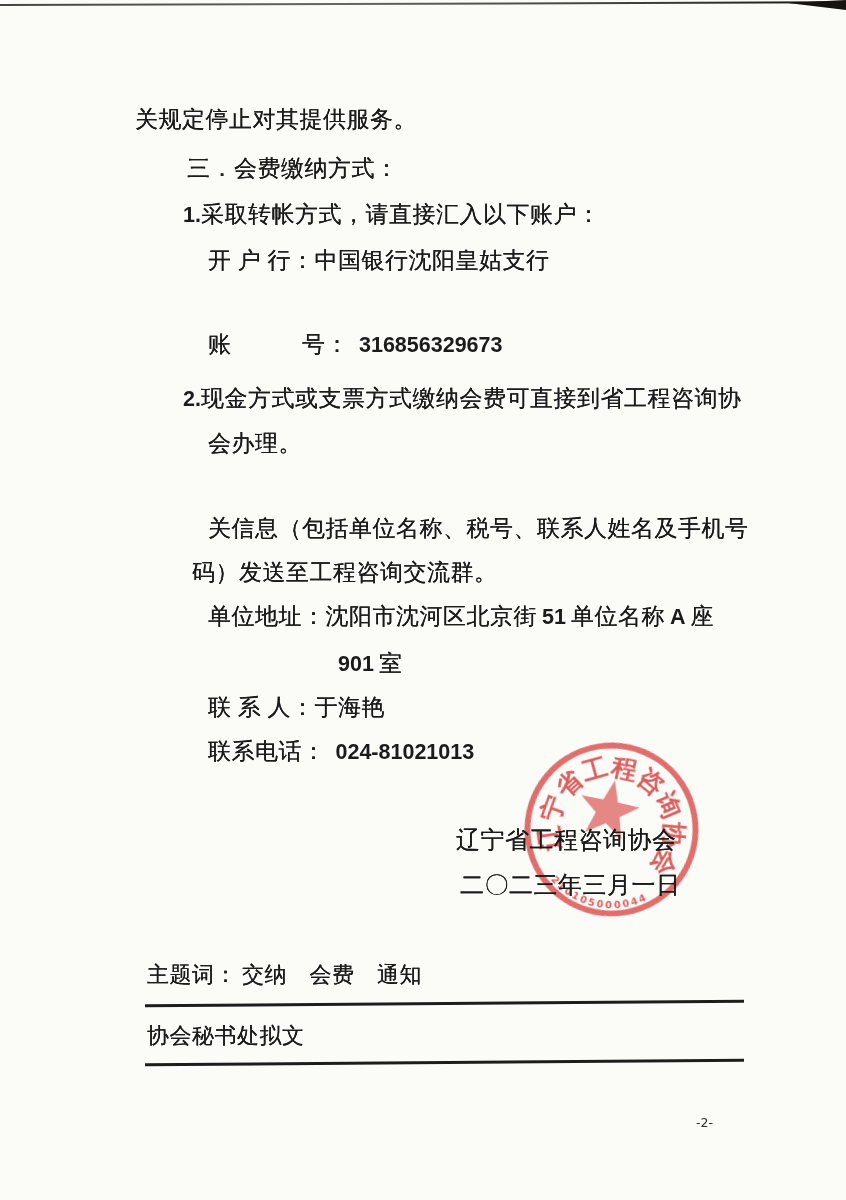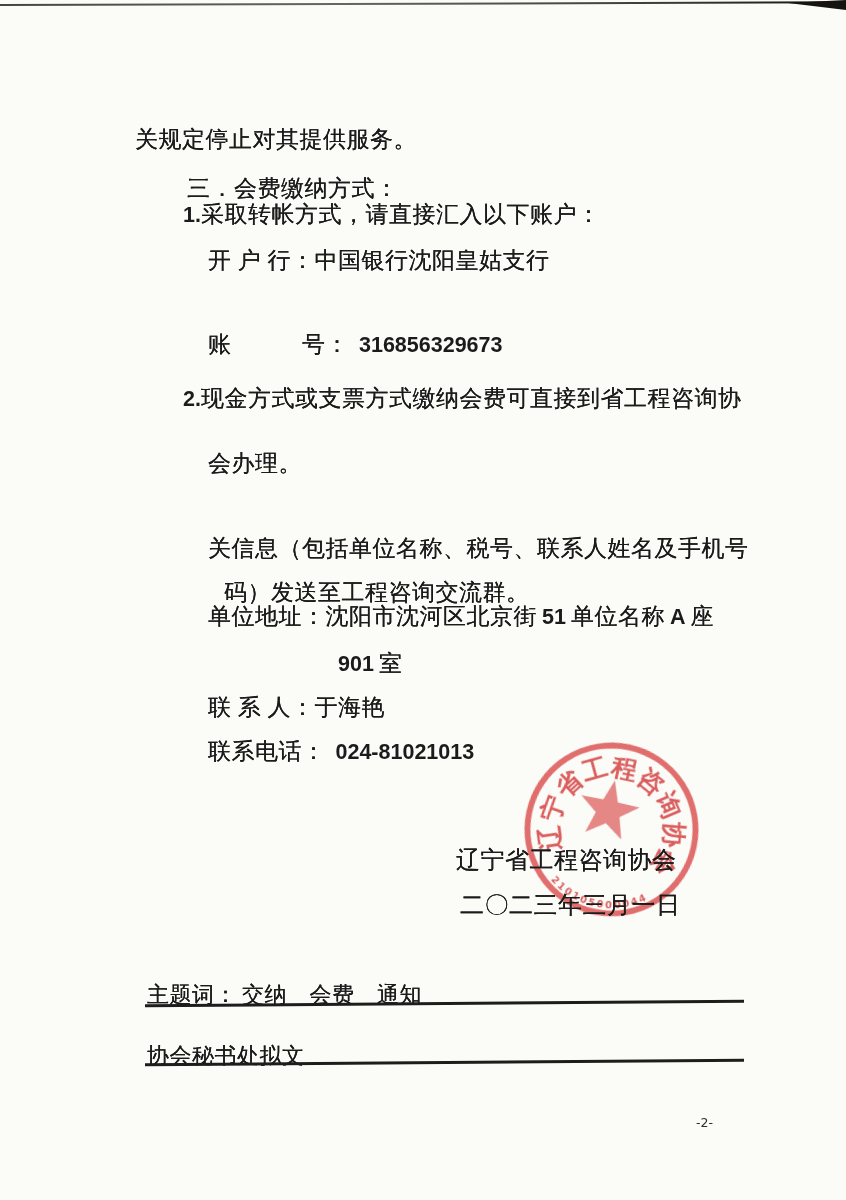--- a/index.html
+++ b/index.html
@@ -13,21 +13,21 @@
     position:absolute;left:0;top:4px;width:100%;height:1.6px;
     background:linear-gradient(90deg,#444 0%,#666 40%,#3a3a38 80%,#111 100%);
     transform:rotate(-0.18deg);transform-origin:left center;
   }
   .scan-corner-wedge{
     position:absolute;right:0;top:0;width:58px;height:10px;background:#161410;
     clip-path:polygon(0 30%,100% 0,100% 100%);
   }
   
   .l{position:absolute;font-size:23px;letter-spacing:.5px;line-height:1.2;white-space:nowrap;}
-  .zh{text-shadow:0 0 .6px #1b1b1b;margin-top:20px;}
+  .zh{text-shadow:0 0 .6px #1b1b1b;}
   .n{
     font-family:"Liberation Sans","DejaVu Sans",sans-serif;
     font-weight:700;font-size:21.5px;letter-spacing:0;text-shadow:none;
   }
   .gap{margin:0 5px;}
   .val-gap{margin-left:10px;}
   .sig{font-size:24px;}
   
   .f{font-size:22px;}
   .rule{position:absolute;left:145px;width:599px;height:2.6px;background:#1d1d1d;
@@ -58,21 +58,21 @@
 
   <div class="l" style="left:208px;top:247px;"><span class="zh">开 户 行：</span><span class="zh">中国银行沈阳皇姑支行</span></div>
 
 
   <div class="l" style="left:208px;top:331px;"><span class="zh">账　　　号：</span><span class="n val-gap">316856329673</span></div>
 
   <div class="l" style="left:183px;top:385px;"><span class="n">2.</span><span class="zh">现金方式或支票方式缴纳会费可直接到省工程咨询协</span></div>
   <div class="l zh" style="left:208px;top:430px;">会办理。</div>
 
   <div class="l zh" style="left:208px;top:515px;">关信息（包括单位名称、税号、联系人姓名及手机号</div>
-  <div class="l zh" style="left:224px;top:559px;">码）发送至工程咨询交流群。</div>
+  <div class="l zh" style="left:192px;top:559px;">码）发送至工程咨询交流群。</div>
 
   <div class="l" style="left:208px;top:603px;"><span class="zh">单位地址：</span><span class="zh">沈阳市沈河区北京街</span><span class="n gap">51</span><span class="zh">单位名称</span><span class="n gap">A</span><span class="zh">座</span></div>
 
   <div class="l" style="left:338px;top:650px;text-align:center;"><span class="n">901</span><span class="zh gap">室</span></div>
 
   <div class="l" style="left:208px;top:694px;"><span class="zh">联 系 人：</span><span class="zh">于海艳</span></div>
 
   <div class="l" style="left:208px;top:738px;"><span class="zh">联系电话：</span><span class="n val-gap">024-81021013</span></div>
 
   <div class="seal">

